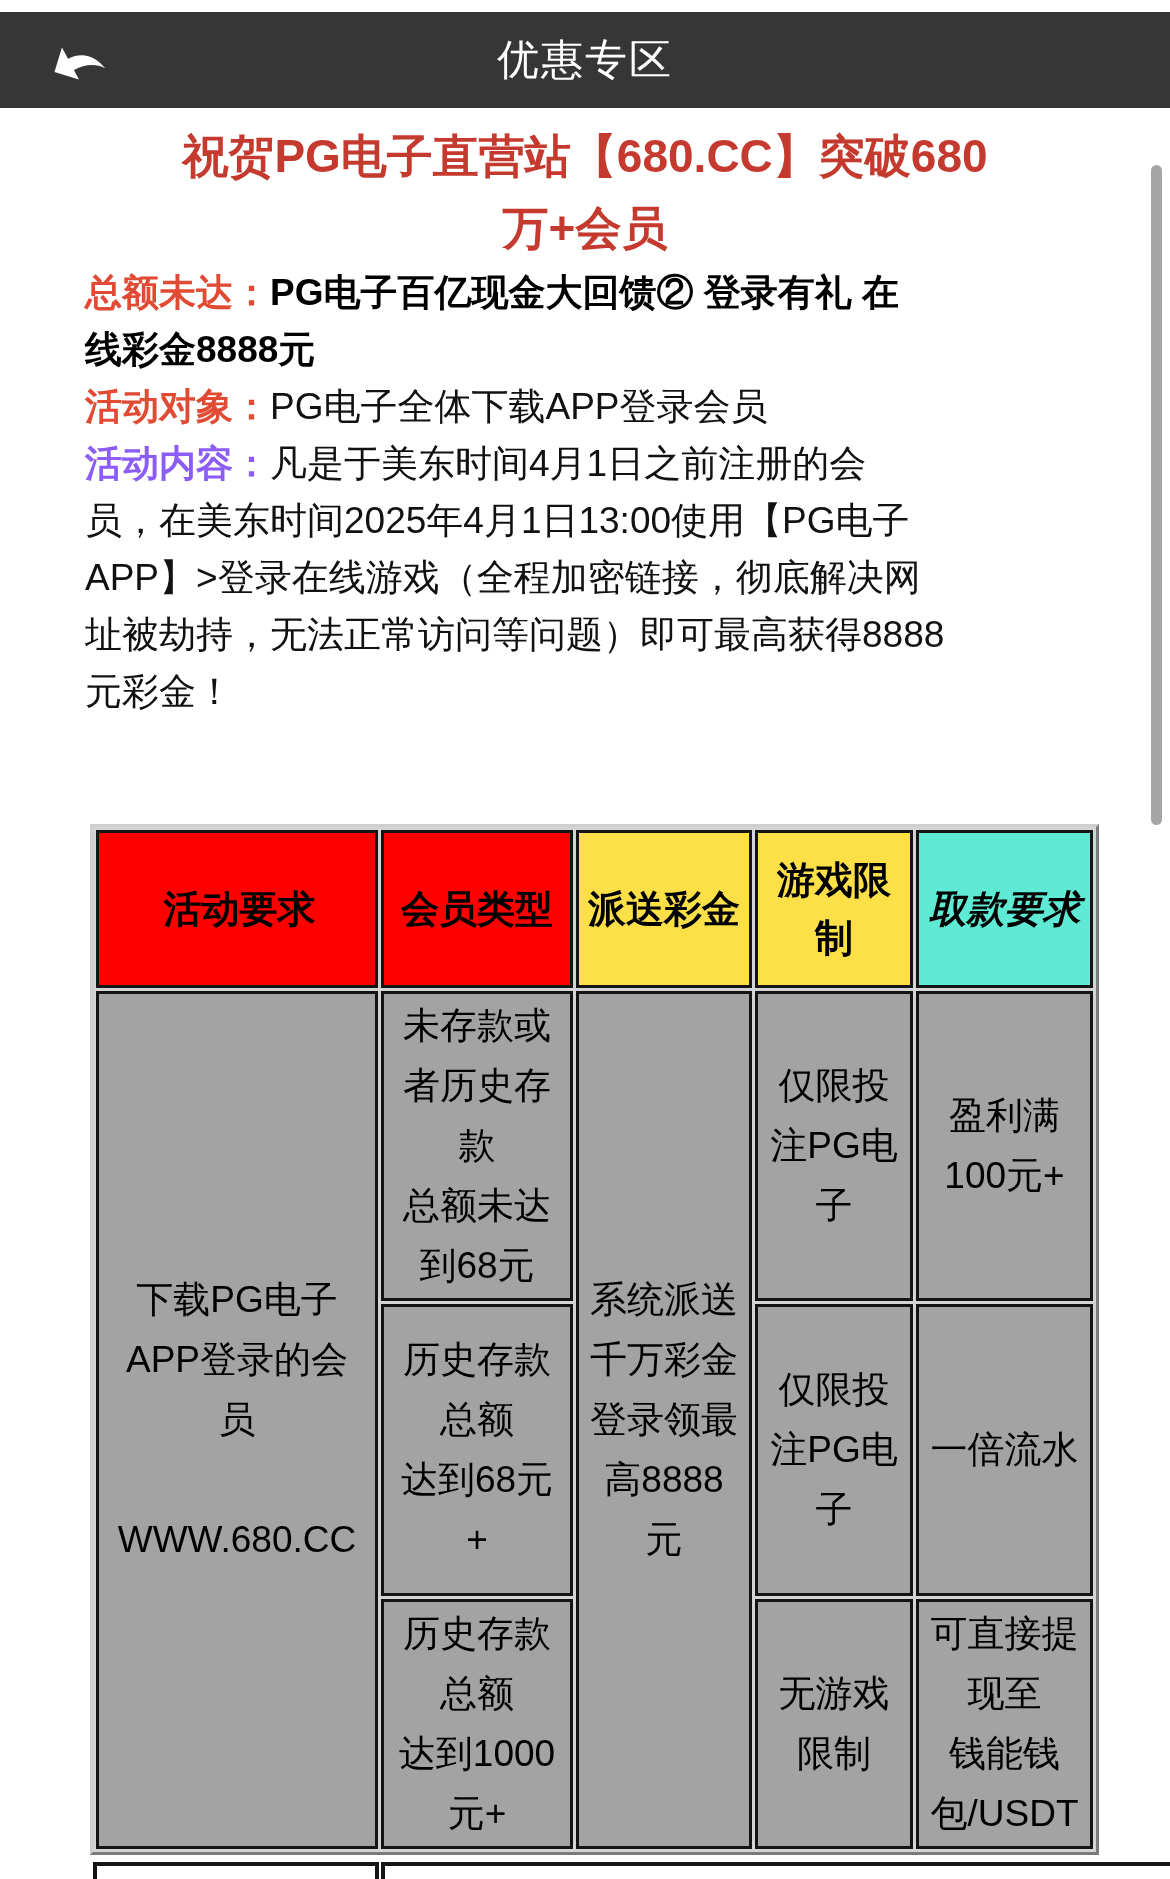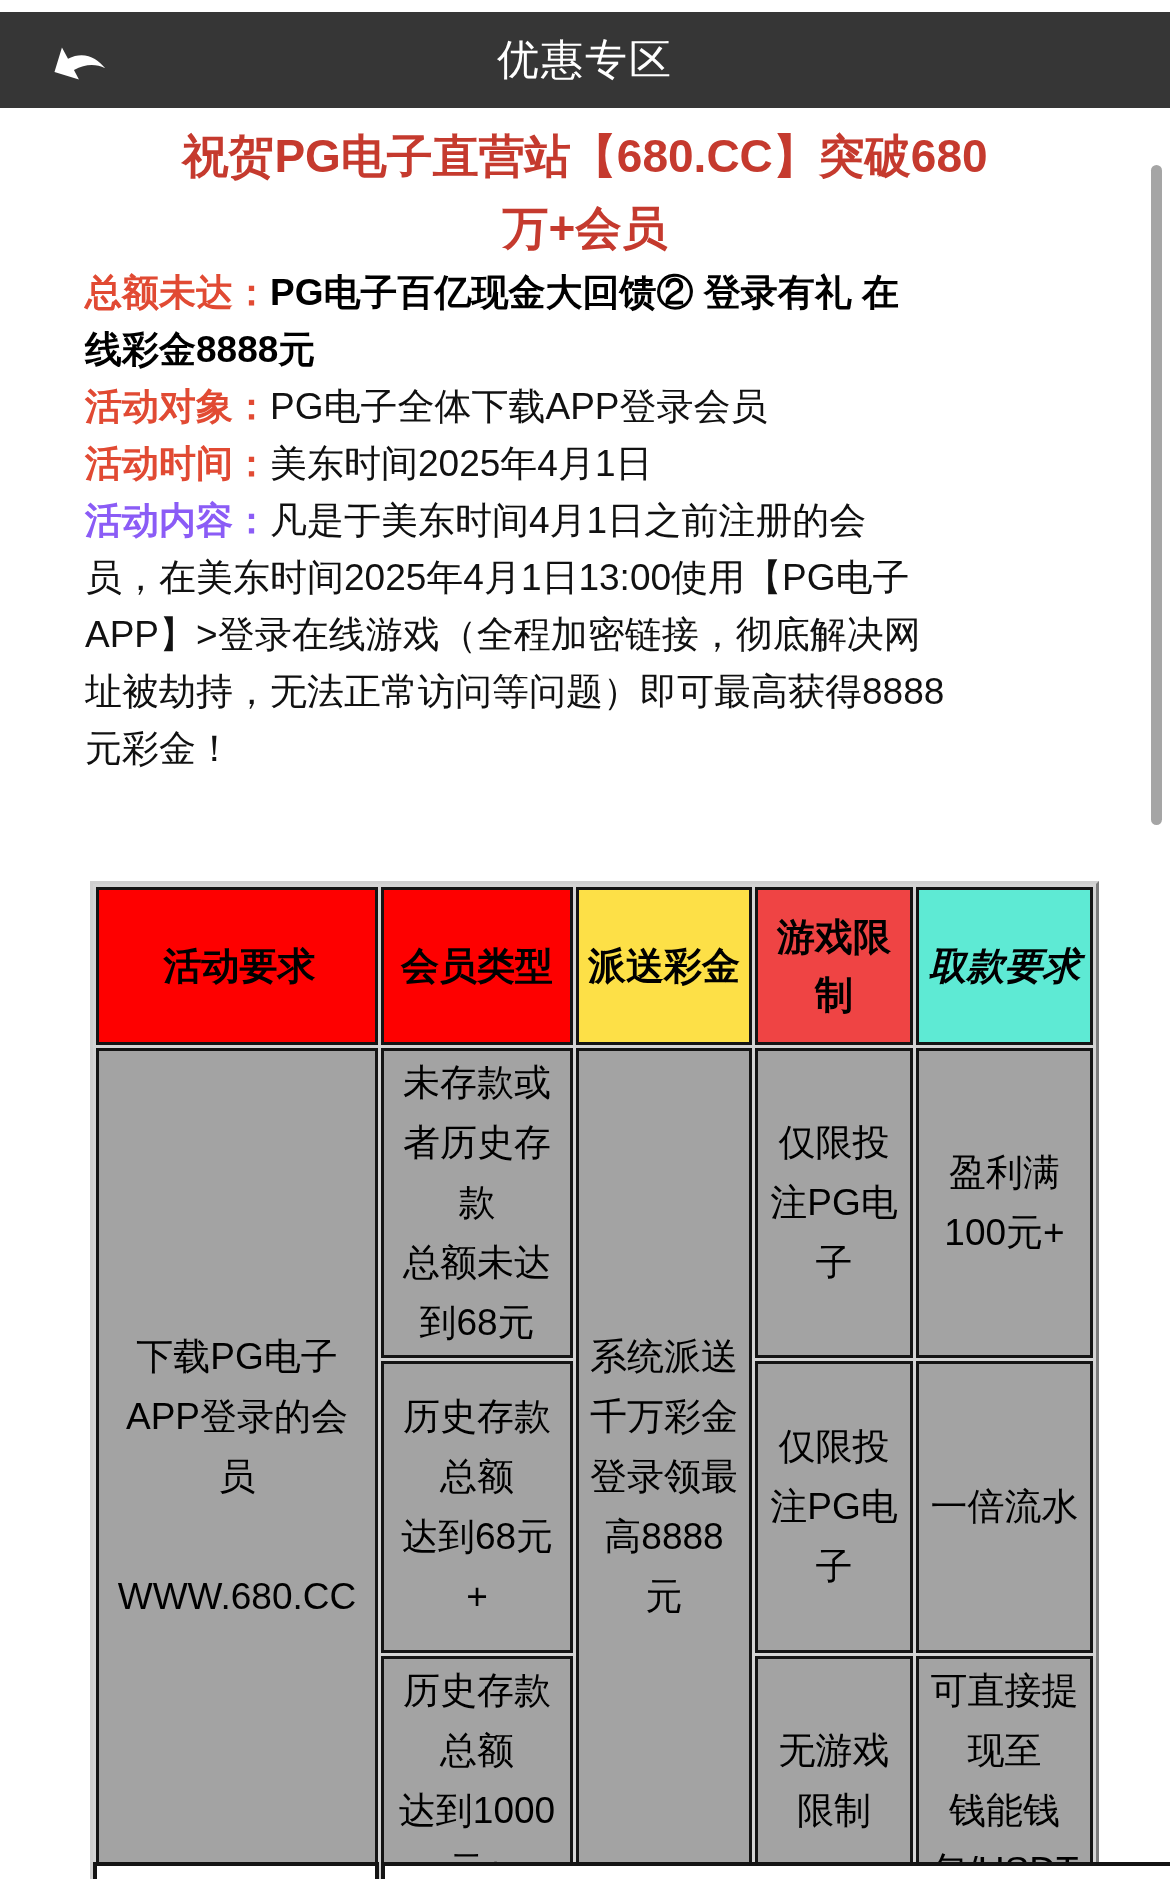--- a/index.html
+++ b/index.html
@@ -75,21 +75,20 @@
 </div>
 
 <div class="content">
   <h1 class="main-title" style="color:#c53a2e;">祝贺PG电子直营站【680.CC】突破680
 万+会员</h1>
 
   <div class="paras">
     <p class="para"><span class="lbl" style="color:#e14a33;">总额未达：</span><span class="val val-bold">PG电子百亿现金大回馈② 登录有礼 在
 线彩金8888元</span></p>
     <p class="para"><span class="lbl" style="color:#e14a33;">活动对象：</span><span class="val">PG电子全体下载APP登录会员</span></p>
-    <p class="para"><span class="lbl" style="color:#e14a33;">活动时间：</span><span class="val">美东时间2025年4月1日</span></p>
     <p class="para"><span class="lbl" style="color:#8b5cf6;">活动内容：</span><span class="val">凡是于美东时间4月1日之前注册的会
 员，在美东时间2025年4月1日13:00使用【PG电子
 APP】&gt;登录在线游戏（全程加密链接，彻底解决网
 址被劫持，无法正常访问等问题）即可最高获得8888
 元彩金！</span></p>
   </div>
 
   <div class="tbl-wrap">
     <table>
       <colgroup>
@@ -97,21 +96,21 @@
           <col style="width:192px">
           <col style="width:176px">
         <col style="width:158px">
           <col style="width:177px">
       </colgroup>
       <thead>
         <tr class="hdr">
           <th style="background:#fe0000;padding-left:9px;">活动要求</th>
           <th style="background:#fe0000;">会员类型</th>
           <th style="background:#fde047;">派送彩金</th>
-          <th style="background:#ef4444;">游戏限
+          <th style="background:#fde047;">游戏限
 制</th>
           <th style="background:#5eead4;font-style:italic;">取款要求</th>
         </tr>
       </thead>
       <tbody>
         <tr class="r1">
           <td rowspan="3">下载PG电子
 APP登录的会
 员
 

